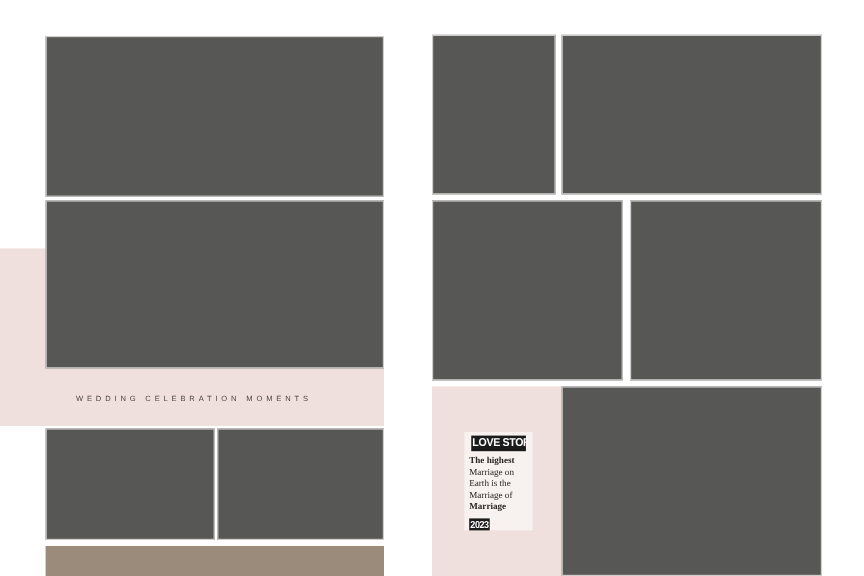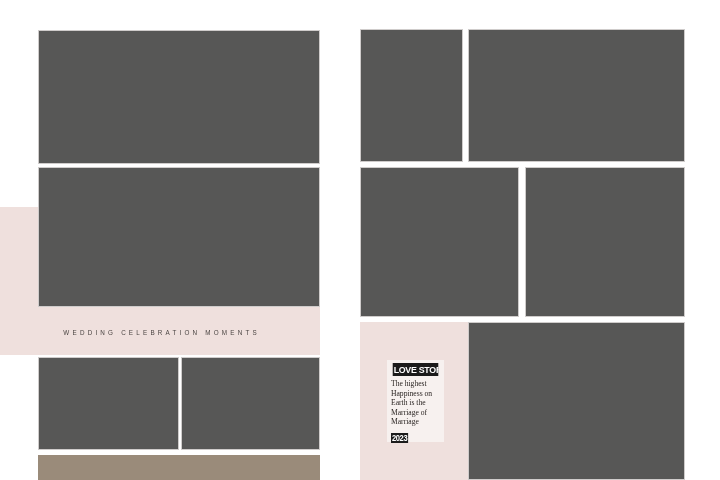--- a/index.html
+++ b/index.html
@@ -112,21 +112,21 @@
     white-space: nowrap;
     overflow: hidden;
   }
   #love-story-quote {
     font-family: "Liberation Serif", serif;
     font-size: 7.6px;
     line-height: 9.6px;
     color: #2a2422;
     margin: 0;
   }
-  #love-story-quote .q-strong { font-weight: normal; text-align: right; }
+  #love-story-quote .q-strong { font-weight: bold; text-align: right; }
   #love-story-year {
     display: inline-block;
     background: #1b1b1b;
     color: #ffffff;
     font-family: "Liberation Sans", sans-serif;
     font-weight: bold;
     font-size: 8.4px;
     line-height: 10px;
     letter-spacing: -0.4px;
     padding: 0 1px;
@@ -171,21 +171,21 @@
 
     <div class="tint" id="right-tint-block"></div>
 
     <div class="photo" id="right-photo-5"></div>
 
     <div id="love-story-card">
       <div id="love-story-title">LOVE STORY</div>
 
       <p id="love-story-quote">
         <span class="q-strong">The highest</span><br>
-        <span>Happiness on</span><br>
+        <span>Marriage on</span><br>
         <span>Earth is the</span><br>
         <span>Marriage of</span><br>
         <span class="q-strong">Marriage</span>
       </p>
 
       <span id="love-story-year">2023</span>
     </div>
   </div>
 
 </div>

